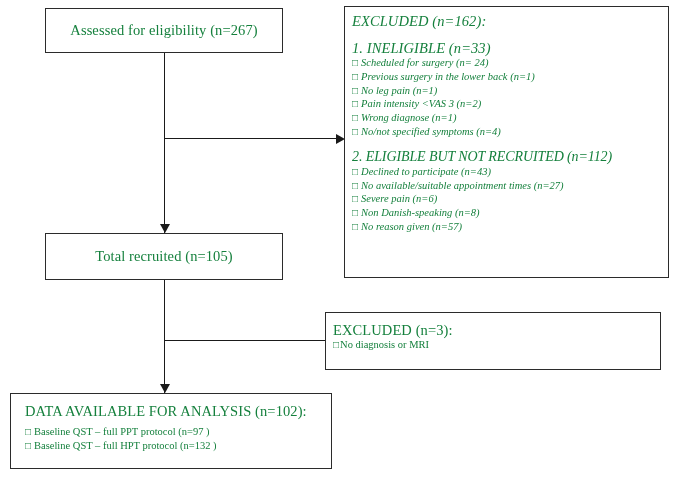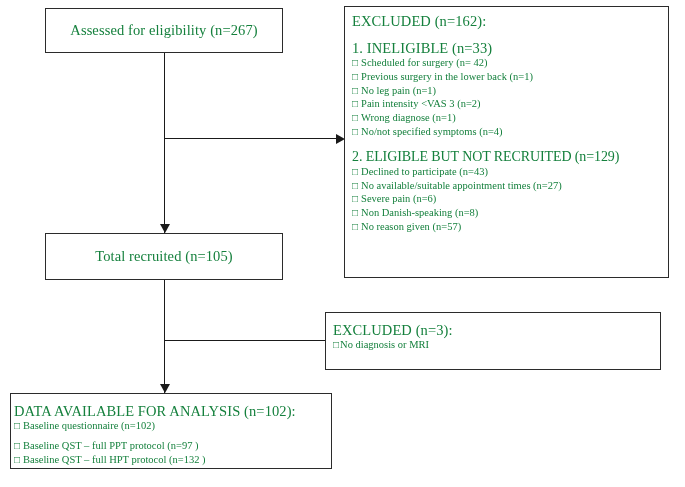--- a/index.html
+++ b/index.html
@@ -122,52 +122,52 @@
 
   <div class="hline" style="left:164px; top:340px; width:173px;"></div>
   <div class="arrow-right" style="left:336px; top:336px;"></div>
 
   <div class="arrow-down" style="left:160px; top:384px;"></div>
 
   <div class="box box-center t-node" style="left:45px; top:8px; width:238px; height:45px;">
     <span>Assessed for eligibility (n=267)</span>
   </div>
 
-  <div class="box box-pad" style="left:344px; top:6px; width:325px; height:272px;">
+  <div class="box box-pad" style="left:344px; top:6px; width:325px; height:272px;font-style:italic;">
 
     <div class="t-head">EXCLUDED (n=162):</div>
 
     <div class="gap-md"></div>
 
     <div class="t-head">1. INELIGIBLE (n=33)</div>
 
     <ul class="items">
       <li class="t-item">
-        <span class="cbx">□</span><span>Scheduled for surgery (n= 42)</span>
+        <span class="cbx">□</span><span>Scheduled for surgery (n= 24)</span>
       </li>
       <li class="t-item">
         <span class="cbx">□</span><span>Previous surgery in the lower back (n=1)</span>
       </li>
       <li class="t-item">
         <span class="cbx">□</span><span>No leg pain (n=1)</span>
       </li>
       <li class="t-item">
         <span class="cbx">□</span><span>Pain intensity &lt;VAS 3 (n=2)</span>
       </li>
       <li class="t-item">
         <span class="cbx">□</span><span>Wrong diagnose (n=1)</span>
       </li>
       <li class="t-item">
         <span class="cbx">□</span><span>No/not specified symptoms (n=4)</span>
       </li>
     </ul>
 
     <div class="gap-md"></div>
 
-    <div class="t-head-sm">2. ELIGIBLE BUT NOT RECRUITED (n=129)</div>
+    <div class="t-head-sm">2. ELIGIBLE BUT NOT RECRUITED (n=112)</div>
 
     <ul class="items">
       <li class="t-item">
         <span class="cbx">□</span><span>Declined to participate (n=43)</span>
       </li>
       <li class="t-item">
         <span class="cbx">□</span><span>No available/suitable appointment times (n=27)</span>
       </li>
       <li class="t-item">
         <span class="cbx">□</span><span>Severe pain (n=6)</span>
@@ -187,29 +187,24 @@
 
   <div class="box box-pad" style="left:325px; top:312px; width:336px; height:58px; padding-top:9px;">
     <div class="t-head">EXCLUDED (n=3):</div>
     <ul class="items">
       <li class="t-item">
         <span class="cbx tight">□</span><span>No diagnosis or MRI</span>
       </li>
     </ul>
   </div>
 
-  <div class="box box-pad" style="left:10px; top:393px; width:322px; height:76px; padding-top:9px; padding-left:3px;">
+  <div class="box box-pad" style="left:10px; top:393px; width:322px; height:76px; padding-top:9px; padding-left:14px;">
 
     <div class="t-head">DATA AVAILABLE FOR ANALYSIS (n=102):</div>
 
-    <ul class="items">
-      <li class="t-item">
-        <span class="cbx">□</span><span>Baseline questionnaire (n=102)</span>
-      </li>
-    </ul>
 
     <div class="gap-sm"></div>
 
     <ul class="items">
       <li class="t-item">
         <span class="cbx">□</span><span>Baseline QST – full PPT protocol (n=97 )</span>
       </li>
       <li class="t-item">
         <span class="cbx">□</span><span>Baseline QST – full HPT protocol (n=132 )</span>
       </li>

